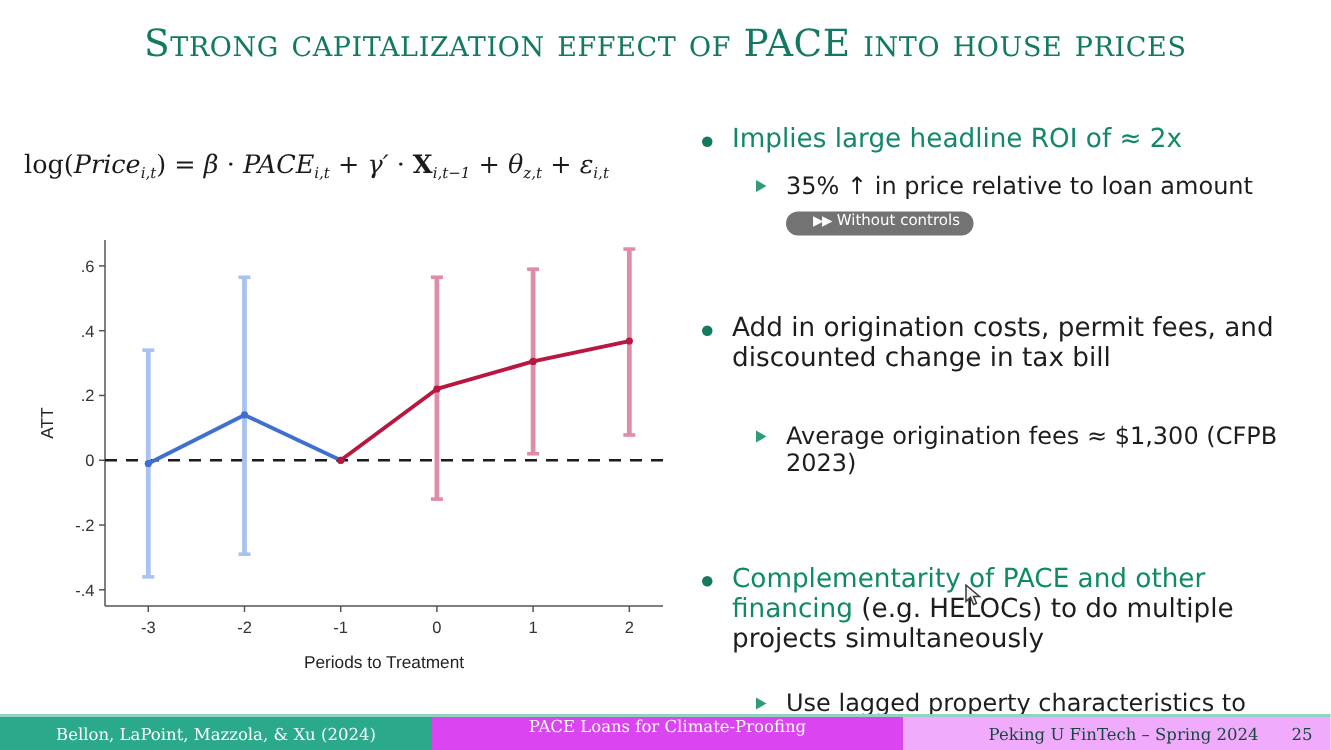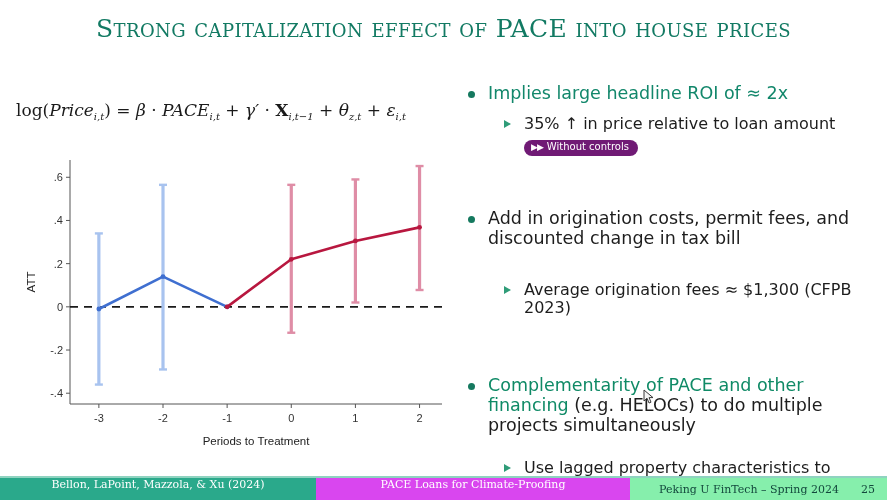--- a/index.html
+++ b/index.html
@@ -88,24 +88,24 @@
     left: 42px; top: 5px;
     width: 0; height: 0;
     border-left: 7px solid #2f9c78;
     border-top: 4.5px solid transparent;
     border-bottom: 4.5px solid transparent;
   }
 
   
   .pill {
     display: inline-block;
-    background: #701a75;
+    background: #737373;
     color: #ffffff;
     border-radius: 9px;
-    padding: 1px 9px 2px 7px;
+    padding: 1px 9px 2px 18px;
     font-size: 10px;
     line-height: 1.25;
     white-space: nowrap;
     margin-left: 0;
   }
   .pill .ff { letter-spacing: -1px; margin-right: 4px; font-size: 9px; }
 
   .gap-sm { height: 9px; }
   .gap-md { height: 21px; }
   .gap-lg { height: 26px; }
@@ -113,34 +113,34 @@
   
   #footer-bar {
     position: absolute;
     left: 0; bottom: 0;
     width: 887px; height: 22px;
     display: flex;
     font-family: "DejaVu Serif", serif;
     font-size: 11px;
   }
   #footer-seg-authors {
-    width: 316px;
+    width: 288px;
     background: #2aa98b;
     color: #ffffff;
-    display: flex; align-items: flex-start; justify-content: center;
+    display: flex; align-items: center; justify-content: center;
   }
   #footer-seg-topic {
     width: 314px;
     background: #d946ef;
     color: #ffffff;
     display: flex; align-items: flex-start; justify-content: center;
   }
   #footer-seg-venue {
     flex: 1;
-    background: #86efac;
+    background: #f0abfc;
     color: #13483c;
     display: flex; align-items: center; justify-content: flex-end;
     padding-right: 12px;
     gap: 22px;
   }
   #footer-rule {
     position: absolute;
     left: 0; bottom: 22px;
     width: 887px; height: 2px;
     background: #8fd3c0;

